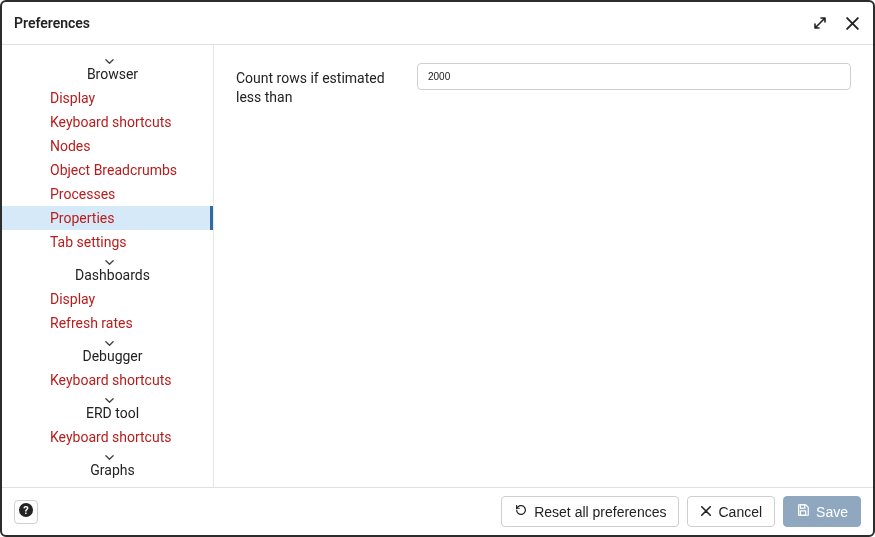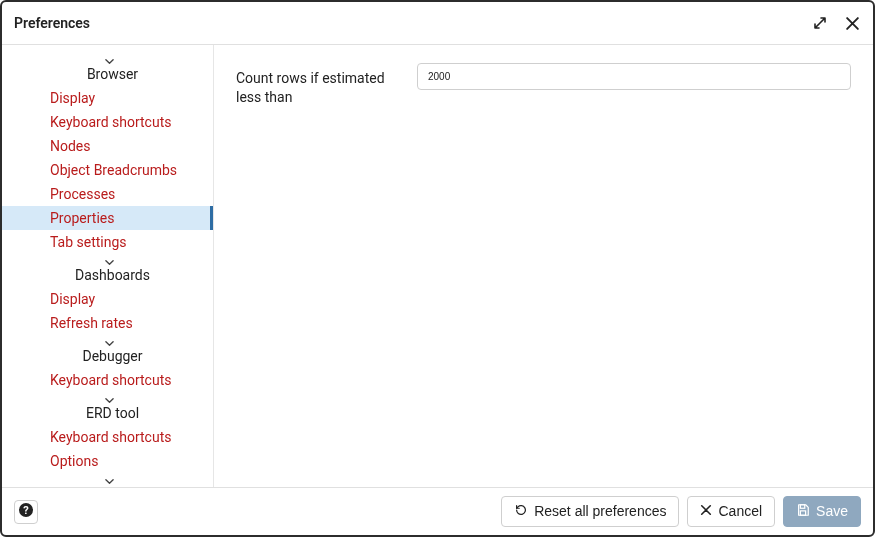--- a/index.html
+++ b/index.html
@@ -129,21 +129,21 @@
     display: flex;
     align-items: center;
     justify-content: space-between;
   }
   .footer-right {
     display: flex;
     gap: 8px;
   }
   .btn {
     display: inline-flex;
-    align-items: flex-start;
+    align-items: center;
     gap: 6px;
     padding: 6px 12px;
     font-size: 14px;
     border: 1px solid #cfcfcf;
     border-radius: 4px;
     background: #fff;
     cursor: pointer;
     color: #222;
   }
   .btn.primary {
@@ -233,21 +233,20 @@
       <div class="tree-section">
         <div class="tree-header">
           <span class="chev">
               <svg width="9" height="9" viewBox="0 0 10 10">
                 <path d="M1 3 L5 7 L9 3" stroke="#444" stroke-width="1.5" fill="none" stroke-linecap="round" stroke-linejoin="round"></path>
               </svg>
             </span>
           <span>ERD tool</span>
         </div>
         <div class="tree-item"><span>Keyboard shortcuts</span></div>
-        <div class="tree-item"><span>Options</span></div>
       </div>
 
       <div class="tree-section">
         <div class="tree-header">
           <span class="chev">
               <svg width="9" height="9" viewBox="0 0 10 10">
                 <path d="M1 3 L5 7 L9 3" stroke="#444" stroke-width="1.5" fill="none" stroke-linecap="round" stroke-linejoin="round"></path>
               </svg>
             </span>
           <span>Graphs</span>

